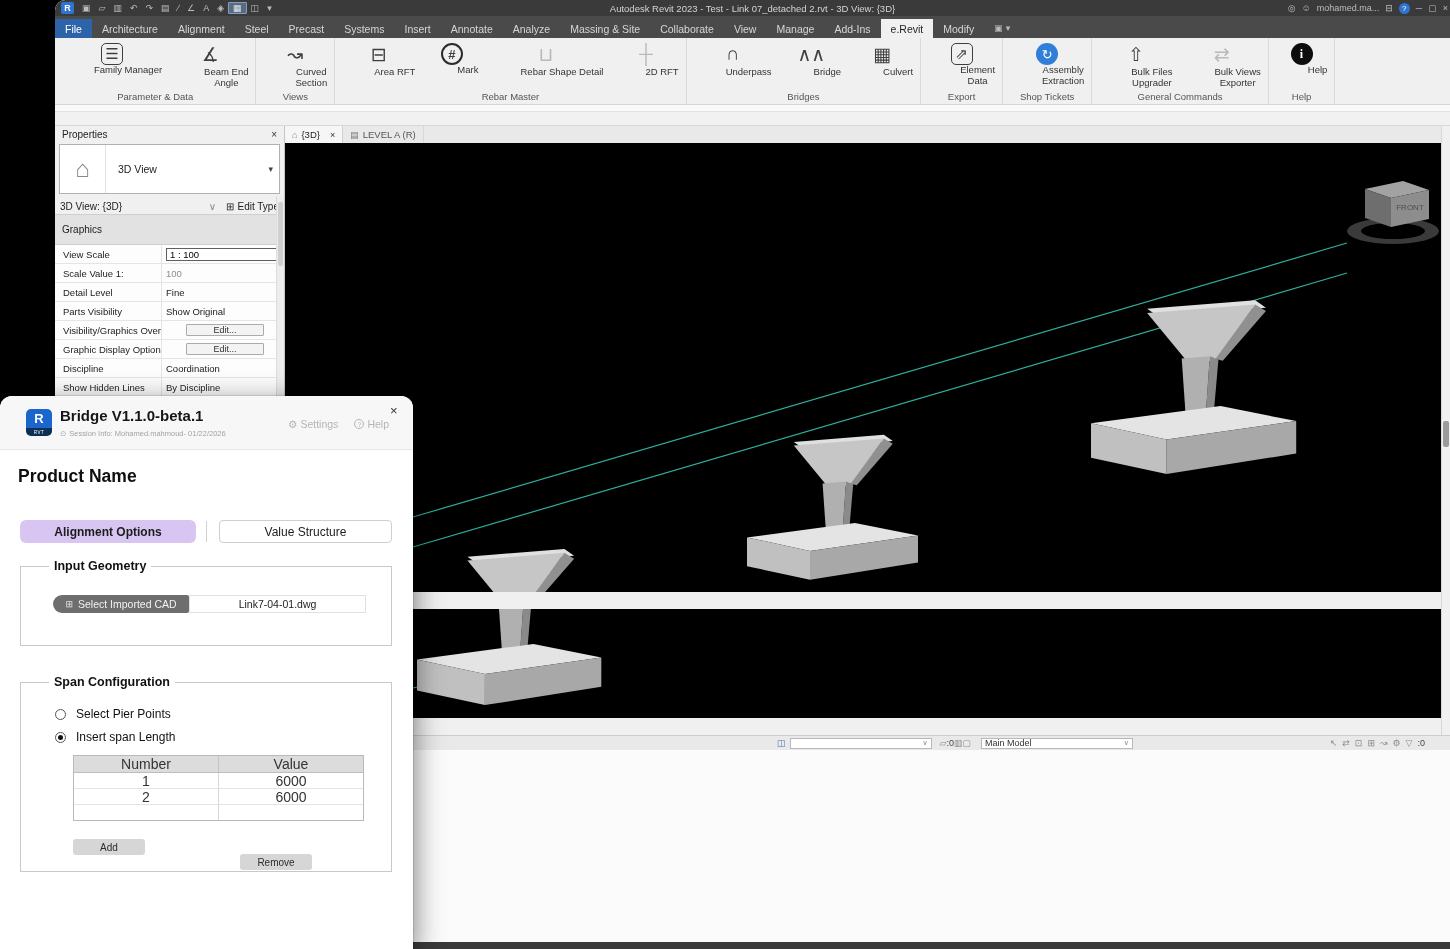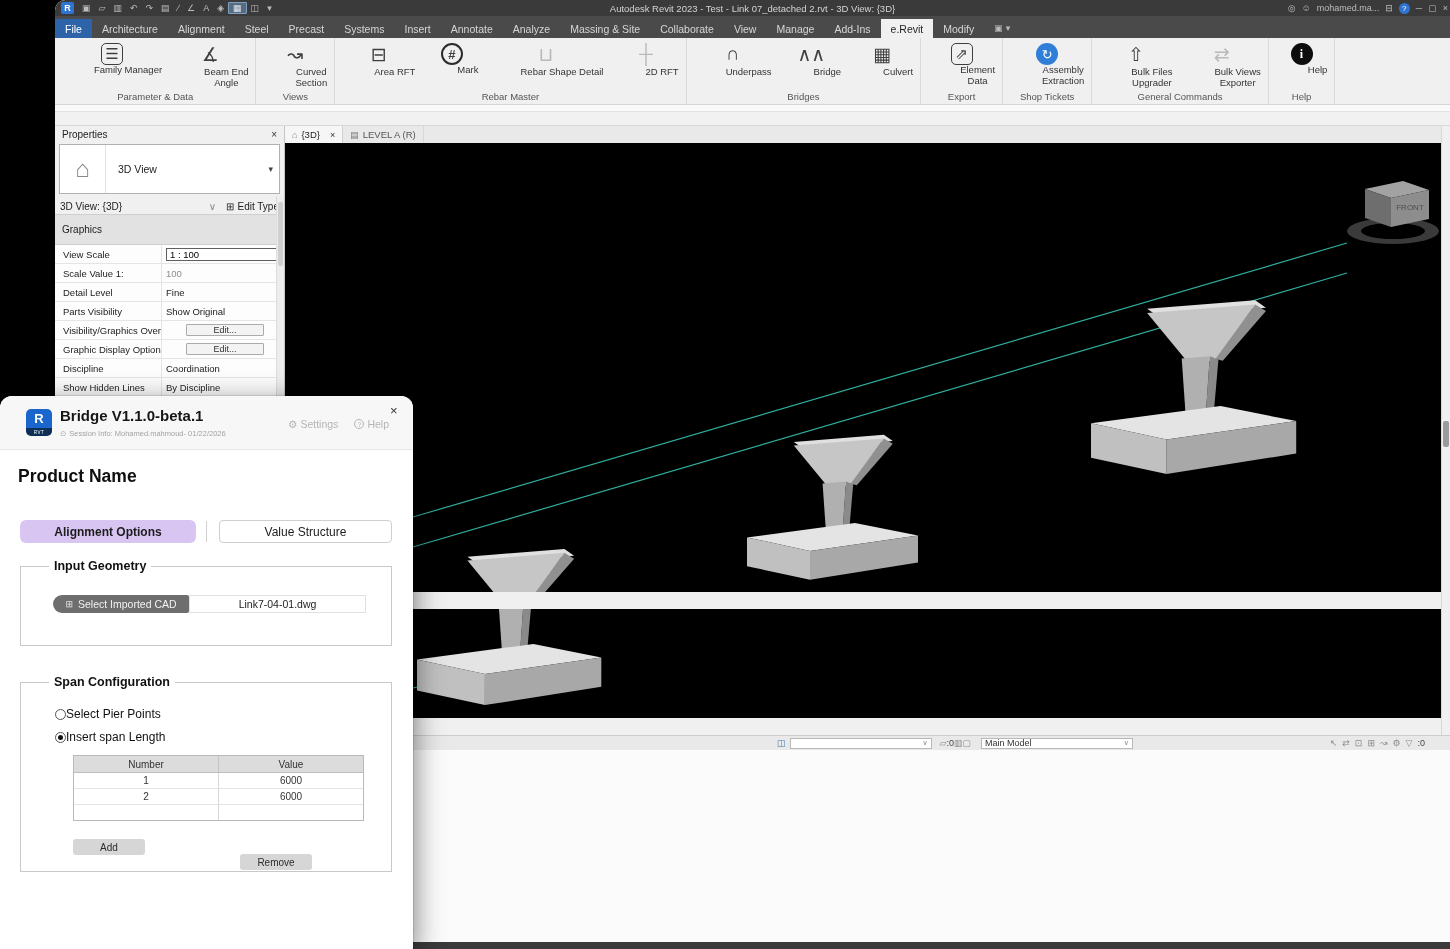--- a/index.html
+++ b/index.html
@@ -104,24 +104,24 @@
   .tab-div { position:absolute; left:206px; top:1px; width:1px; height:21px; background:#d0d0d0; }
   .tab-super { position:absolute; left:219px; width:173px; height:23px; background:#fff; border:1px solid #cfcfcf; border-radius:4px; font-size:12px; color:#1c1c1c; display:flex; align-items:center; justify-content:center; }
   .fset { position:absolute; border:1px solid #c8c8c8; border-radius:0;padding-left:15px; }
   .fset .legend { position:absolute; top:-8px; left:28px; background:#fff; padding:0 5px; font-size:12.5px; font-weight:600; color:#111; }
   .fs-geo { left:20px; top:170px; width:372px; height:80px; }
   .geo-row { position:absolute; left:32px; top:28px; display:flex; }
   .btn-cad { width:136px; height:18px; background:#6e6e6e; color:#f2f2f2; font-size:10.5px; display:flex; align-items:center; justify-content:center; gap:5px; border-radius:9px 2px 2px 9px; }
   .btn-cad .fico { font-size:9px; color:#e0e0e0; }
   .cad-file { width:177px; height:18px; background:#fff; border:1px solid #e0e0e0; font-size:10.5px; color:#222; text-align:center; font-family:"Liberation Sans",sans-serif; }
   .fs-span { left:20px; top:286px; width:372px; height:190px; }
-  .radio-row { position:absolute; left:34px; display:flex; align-items:center; font-size:12px; color:#111; }
+  .radio-row { position:absolute; left:34px; display:flex; align-items:center; gap:10px; font-size:12px; color:#111; }
   .rdo { width:11px; height:11px; border:1.5px solid #555; border-radius:50%; position:relative; background:#fff; }
   .rdo.on::after { content:""; position:absolute; left:2px; top:2px; width:5px; height:5px; border-radius:50%; background:#111; }
-  .sp-table { position:absolute; left:52px; top:72px; width:291px; border:1px solid #b9b9b9; font-size:10px; color:#333; }
+  .sp-table { position:absolute; left:52px; top:72px; width:291px; border:1px solid #b9b9b9; font-size:14px; color:#333; }
   .sp-hrow { display:flex; background:#dcdcdc; border-bottom:1px solid #bdbdbd; }
   .sp-hc { flex:1; height:16px; display:flex; align-items:center; justify-content:center; }
   .sp-hc:first-child { border-right:1px solid #c4c4c4; }
   .sp-row { display:flex; background:#fff; border-bottom:1px solid #e3e3e3; }
   .sp-row:last-child { border-bottom:none; }
   .sp-c { flex:1; height:15px; display:flex; align-items:center; justify-content:center; }
   .sp-c:first-child { border-right:1px solid #d7d7d7; }
   .btn-gray { position:absolute; height:16px; background:#d6d6d6; border-radius:3px; font-size:10px; color:#2c2c2c; display:flex; align-items:center; justify-content:center; }
   .dfoot { position:absolute; left:0; top:508px; width:100%; height:30px; }
   .btn-cancel { position:absolute; left:228px; width:71px; height:26px; background:#fff; border:1px solid #d2d2d2; border-radius:7px; font-size:12px; color:#1c1c1c; display:flex; align-items:center; justify-content:center; }

